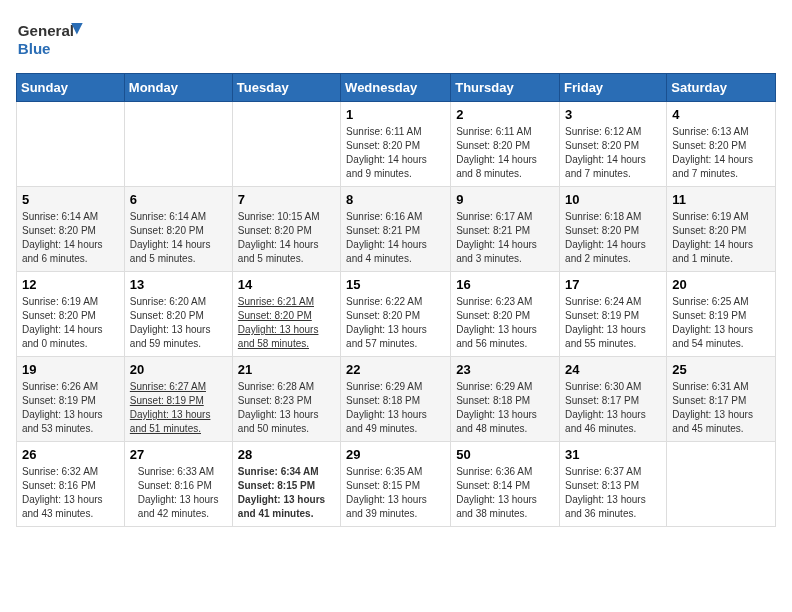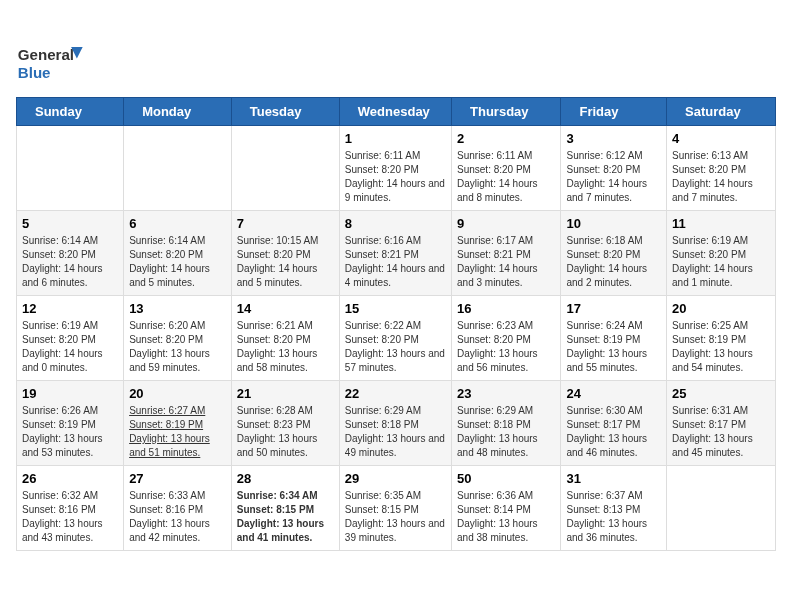--- a/index.html
+++ b/index.html
@@ -15,21 +15,20 @@
       align-items: flex-start;
       justify-content: space-between;
       margin-bottom: 12px;
     }
     .logo {
       display: flex;
       flex-direction: column;
       align-items: flex-start;
       font-size: 18px;
       font-weight: bold;
-      margin-top: 24px;
     }
     .title-block {
       text-align: right;
     }
     .title-block h1 {
       font-size: 36px;
       font-weight: normal;
       color: #222;
     }
     .title-block h2 {
@@ -38,21 +37,21 @@
       color: #444;
     }
     table {
       width: 100%;
       border-collapse: collapse;
       font-size: 11px;
     }
     thead tr th {
       background: #2a6db5;
       color: #fff;
-      padding: 6px 18px;
+      padding: 6px 4px;
       text-align: left;
       font-weight: bold;
       font-size: 13px;
       border: 1px solid #1a5090;
     }
     tbody tr {
       border-bottom: 1px solid #ccc;
     }
     tbody tr:nth-child(odd) {
       background: #fff;
@@ -194,21 +193,21 @@
 Daylight: 14 hours and 0 minutes.</div>
         </td>
         <td>
           <span class="day-num">13</span>
           <div class="day-info" style="white-space: pre-line;">Sunrise: 6:20 AM
 Sunset: 8:20 PM
 Daylight: 13 hours and 59 minutes.</div>
         </td>
         <td>
           <span class="day-num">14</span>
-          <div class="day-info" style="white-space: pre-line;">Sunrise: 6:21 AM
+          <div class="day-info" style="white-space: pre-line; text-decoration: underline;">Sunrise: 6:21 AM
 Sunset: 8:20 PM
 Daylight: 13 hours and 58 minutes.</div>
         </td>
         <td>
           <span class="day-num">15</span>
           <div class="day-info" style="white-space: pre-line;">Sunrise: 6:22 AM
 Sunset: 8:20 PM
 Daylight: 13 hours and 57 minutes.</div>
         </td>
         <td>
@@ -276,21 +275,21 @@
       </tr>
       <tr>
         <td>
           <span class="day-num">26</span>
           <div class="day-info" style="white-space: pre-line;">Sunrise: 6:32 AM
 Sunset: 8:16 PM
 Daylight: 13 hours and 43 minutes.</div>
         </td>
         <td>
           <span class="day-num">27</span>
-          <div class="day-info" style="white-space: pre-line;">Sunrise: 6:33 AM
+          <div class="day-info" style="white-space: pre-line; margin-left: 8px;">Sunrise: 6:33 AM
 Sunset: 8:16 PM
 Daylight: 13 hours and 42 minutes.</div>
         </td>
         <td>
           <span class="day-num">28</span>
           <div class="day-info" style="white-space: pre-line; font-weight: bold;">Sunrise: 6:34 AM
 Sunset: 8:15 PM
 Daylight: 13 hours and 41 minutes.</div>
         </td>
         <td>

